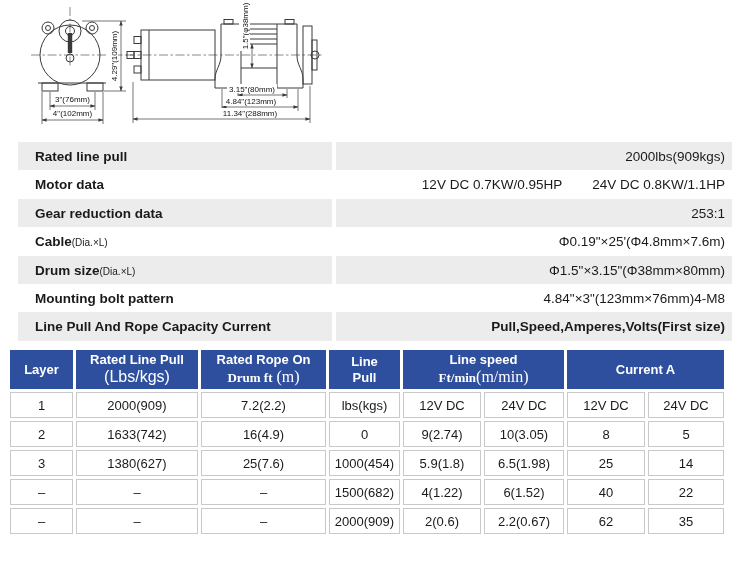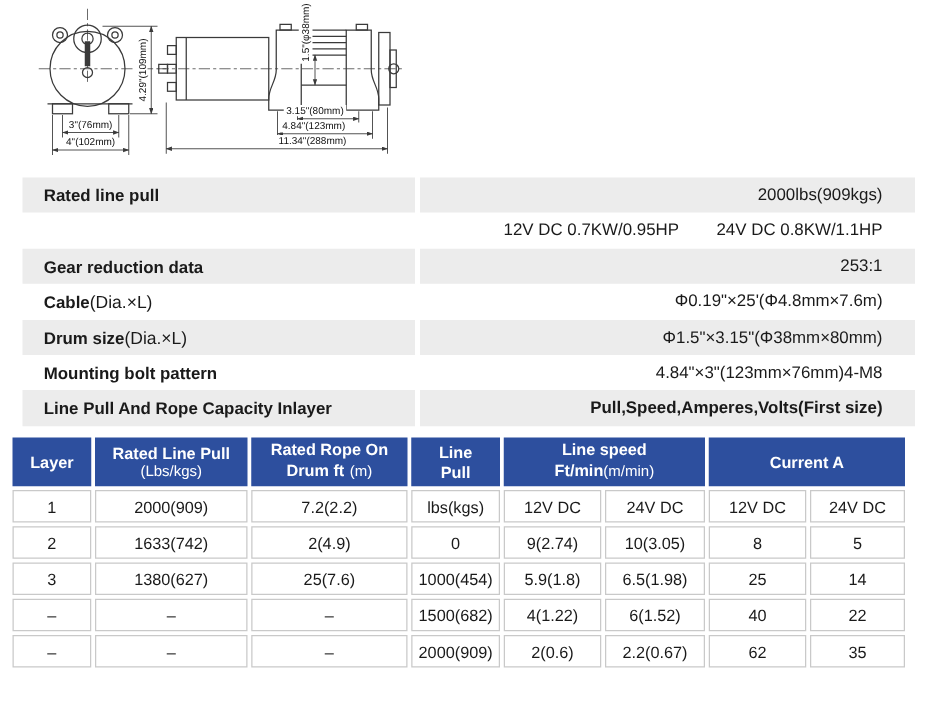--- a/index.html
+++ b/index.html
@@ -11,37 +11,37 @@
   .cl  { fill: none; stroke: #3a3a3a; stroke-width: 0.6; stroke-dasharray: 9 2.5 2.5 2.5; }
   .dim { fill: none; stroke: #3a3a3a; stroke-width: 0.7; }
   .dtxt { font-family: "Liberation Sans", sans-serif; font-size: 8px; fill: #111; }
   .wbg { fill: #ffffff; stroke: none; }
   .mk { fill: #3a3a3a; }
 
   
   .spec-table { position: absolute; top: 142px; left: 18px; width: 714px; display: flex; flex-direction: column; }
   .spec-row { display: flex; height: 28.4px; }
   .cell-label { width: 314px; padding-left: 17px; line-height: 28.4px; white-space: nowrap; }
-  .cell-value { flex: 1; margin-left: 4px; text-align: right; padding-right: 26px; line-height: 28.4px; white-space: nowrap; }
+  .cell-value { flex: 1; margin-left: 4px; text-align: right; padding-right: 7px; line-height: 28.4px; white-space: nowrap; }
   .spec-row.alt .cell-label, .spec-row.alt .cell-value { background: #ececec; }
   .spec-label { font-weight: bold; font-size: 13.5px; }
-  .spec-suffix { font-size: 14px; }
+  .spec-suffix { font-size: 10px; }
   .spec-value { font-size: 13.5px; }
   .spec-value.v1 { margin-left: 30px; }
   .spec-row.bold-value .spec-value { font-weight: bold; }
 
   
   .cap-table { position: absolute; top: 350px; left: 10px; width: 714px; display: grid;
                grid-template-columns: 63px 122px 125px 71px 78px 80px 78px 1fr;
                grid-template-rows: 39px repeat(5, 26px); gap: 3px; }
   .hcell { background: #2d4f9e; color: #fff; display: flex; flex-direction: column; justify-content: center; align-items: center; text-align: center; line-height: 1.18; }
   .span2 { grid-column: span 2; }
   .hmain { font-size: 13px; font-weight: bold; }
-  .hsub  { font-size: 12px; font-weight: normal; }
-  .hline { display: inline; }
+  .hsub  { font-size: 16px; font-weight: normal; }
+  .hline { display: inline; font-family: Liberation Serif, serif; }
   .dcell { background: #fff; border: 1px solid #c9c9c9; display: flex; align-items: center; justify-content: center; font-size: 13px; }
 </style>
 </head>
 <body>
 
 <svg class="drawing" width="750" height="140" viewBox="0 0 750 140">
   <defs>
     <marker id="ae" orient="auto" markerWidth="8" markerHeight="6" refX="6.5" refY="2.5">
       <path class="mk" d="M0,0 L7,2.5 L0,5 Z"></path>
     </marker>
@@ -138,20 +138,23 @@
   <div class="spec-row alt">
     <div class="cell-label">
       <span class="spec-label">Rated line pull</span><span class="spec-suffix"></span>
     </div>
     <div class="cell-value">
       <span class="spec-value v0"></span><span class="spec-value v1">2000lbs(909kgs)</span>
     </div>
   </div>
 
   <div class="spec-row">
+    <div class="cell-label">
+      <span class="spec-label">Motor data</span><span class="spec-suffix"></span>
+    </div>
     <div class="cell-value">
       <span class="spec-value v0">12V DC 0.7KW/0.95HP</span><span class="spec-value v1">24V DC 0.8KW/1.1HP</span>
     </div>
   </div>
 
   <div class="spec-row alt">
     <div class="cell-label">
       <span class="spec-label">Gear reduction data</span><span class="spec-suffix"></span>
     </div>
     <div class="cell-value">
@@ -181,21 +184,21 @@
     <div class="cell-label">
       <span class="spec-label">Mounting bolt pattern</span><span class="spec-suffix"></span>
     </div>
     <div class="cell-value">
       <span class="spec-value v0"></span><span class="spec-value v1">4.84"×3"(123mm×76mm)4-M8</span>
     </div>
   </div>
 
   <div class="spec-row alt bold-value">
     <div class="cell-label">
-      <span class="spec-label">Line Pull And Rope Capacity Inlayer</span><span class="spec-suffix"></span>
+      <span class="spec-label">Line Pull And Rope Capacity Current</span><span class="spec-suffix"></span>
     </div>
     <div class="cell-value">
       <span class="spec-value v0"></span><span class="spec-value v1">Pull,Speed,Amperes,Volts(First size)</span>
     </div>
   </div>
 
 </div>
 
 <div class="cap-table">
 
@@ -226,21 +229,21 @@
   <div class="dcell">2000(909)</div>
   <div class="dcell">7.2(2.2)</div>
   <div class="dcell">lbs(kgs)</div>
   <div class="dcell">12V DC</div>
   <div class="dcell">24V DC</div>
   <div class="dcell">12V DC</div>
   <div class="dcell">24V DC</div>
 
   <div class="dcell">2</div>
   <div class="dcell">1633(742)</div>
-  <div class="dcell">2(4.9)</div>
+  <div class="dcell">16(4.9)</div>
   <div class="dcell">0</div>
   <div class="dcell">9(2.74)</div>
   <div class="dcell">10(3.05)</div>
   <div class="dcell">8</div>
   <div class="dcell">5</div>
 
   <div class="dcell">3</div>
   <div class="dcell">1380(627)</div>
   <div class="dcell">25(7.6)</div>
   <div class="dcell">1000(454)</div>

